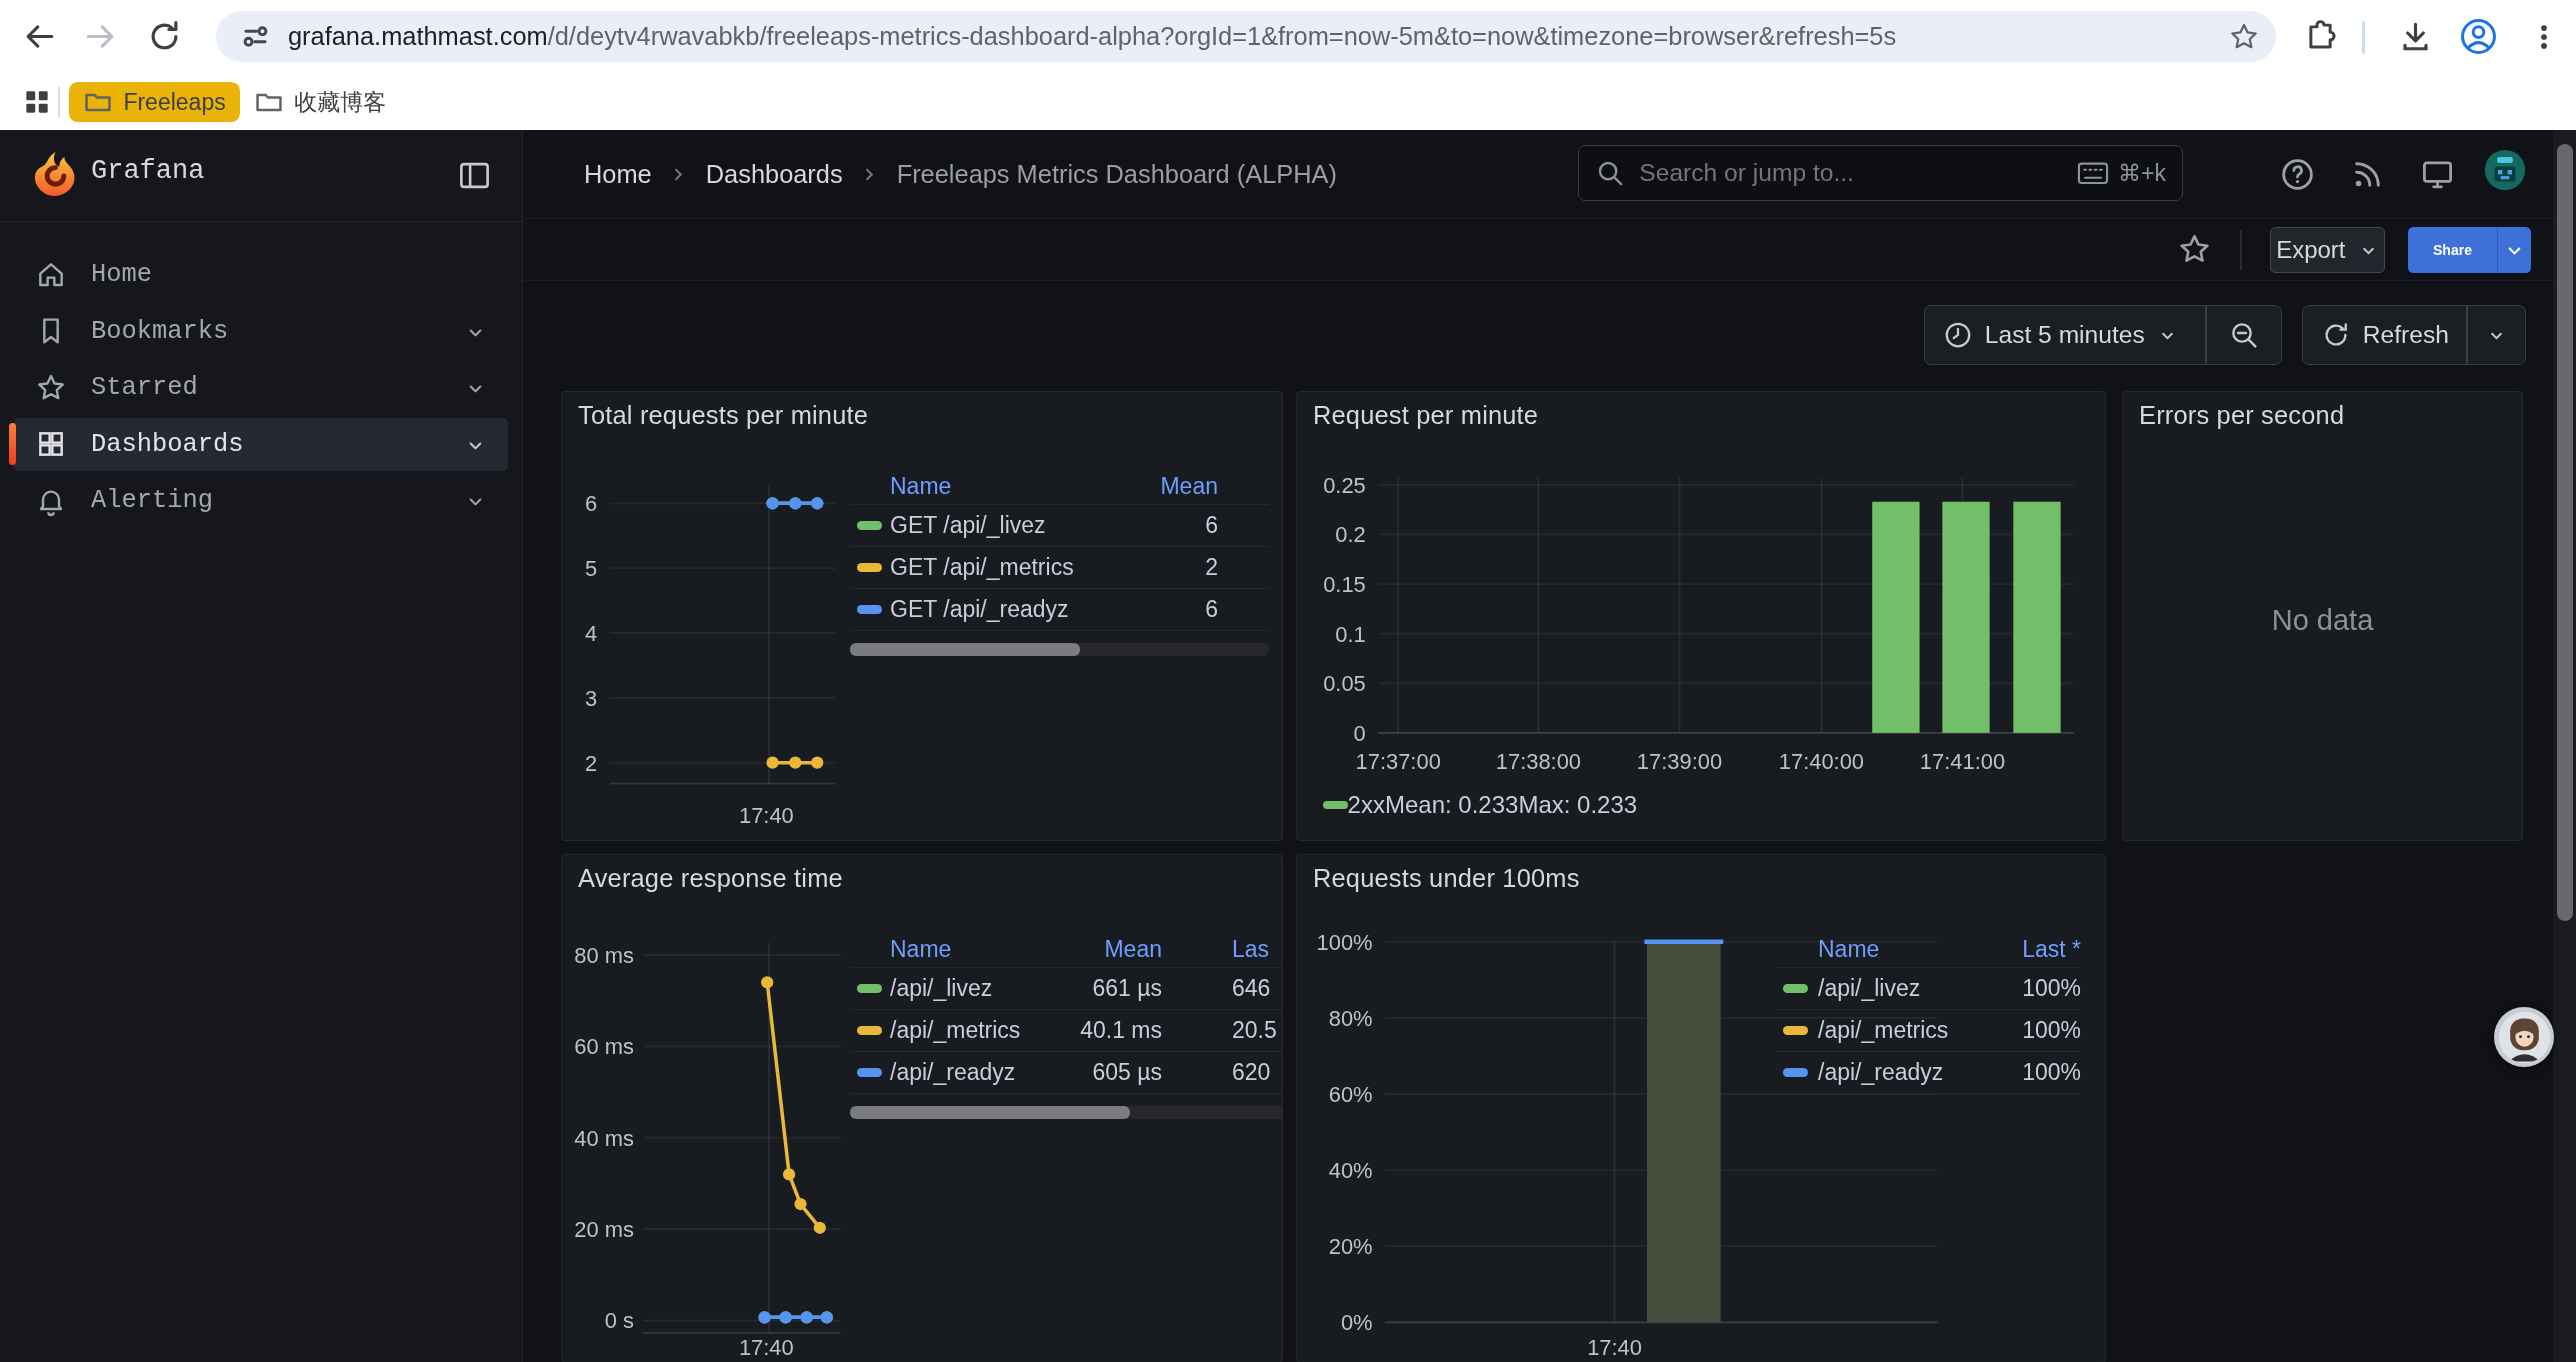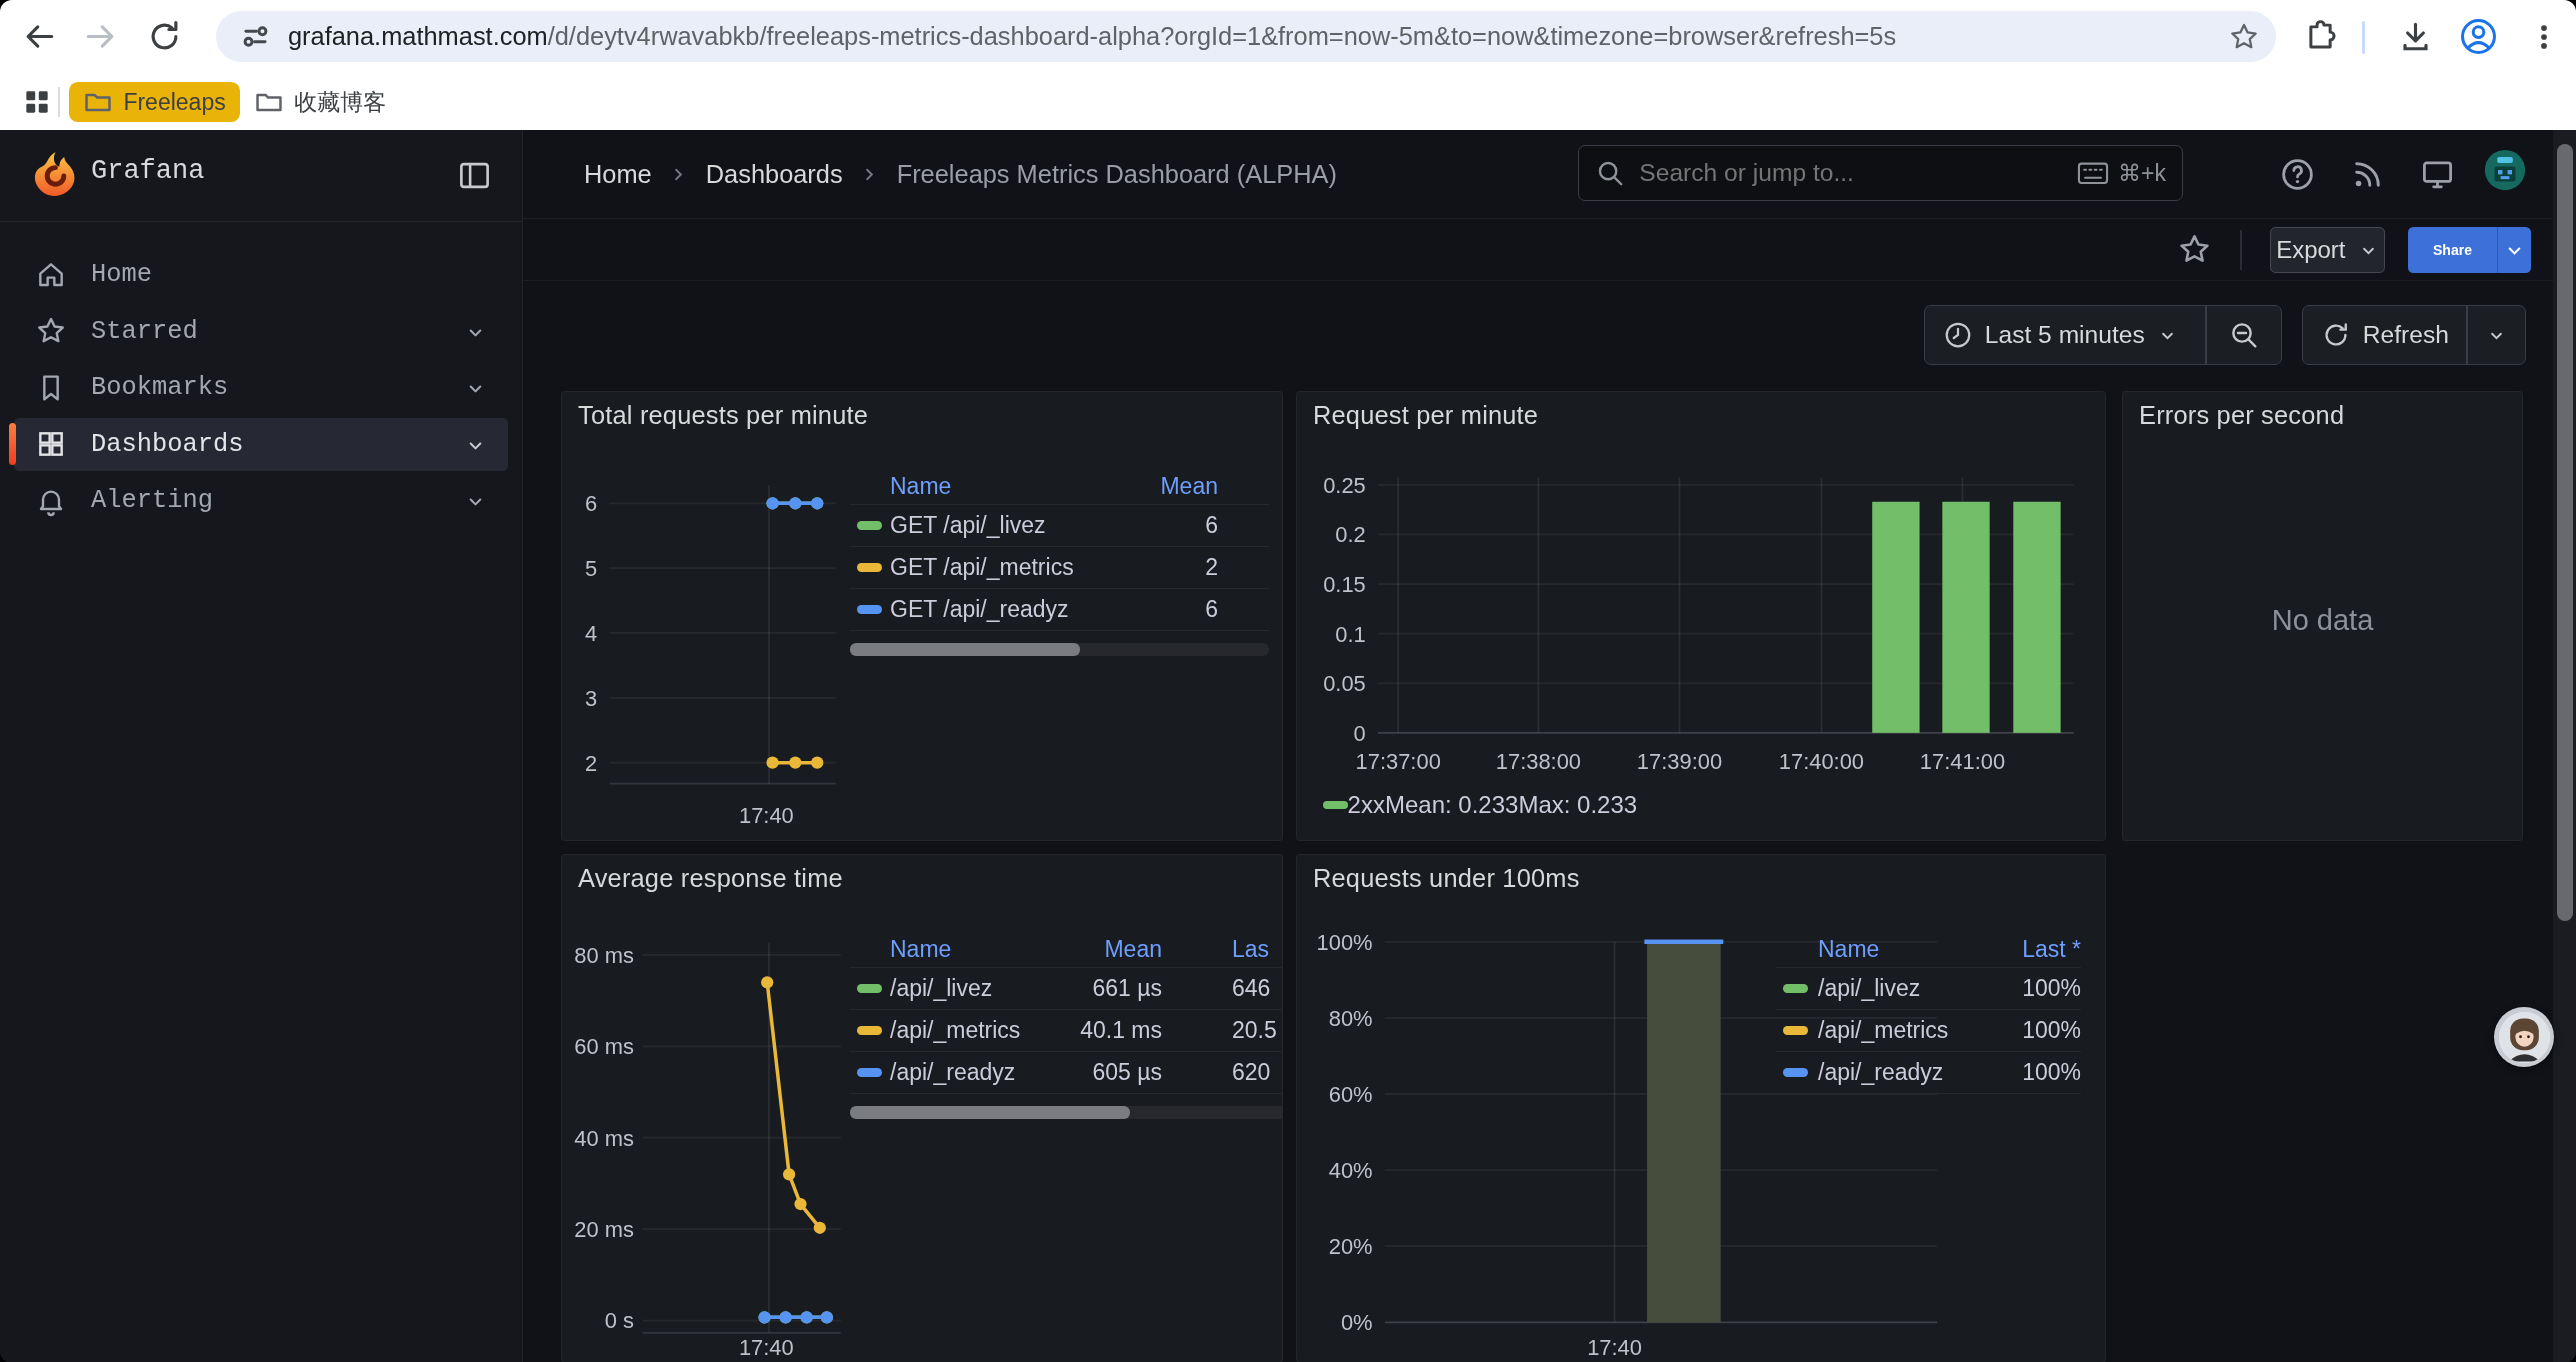--- a/index.html
+++ b/index.html
@@ -1,17 +1,17 @@
 <!DOCTYPE html>
 <html style="font-size:14px"><head>
 <meta charset="utf-8">
 <style>
   html,body{margin:0;padding:0;background:#000;}
   .screen{position:relative;width:2576px;height:1363px;background:#111217;overflow:hidden;
-          font-family:"Liberation Sans",sans-serif;border-radius:12px;-webkit-font-smoothing:antialiased;}
+          font-family:"Liberation Sans",sans-serif;-webkit-font-smoothing:antialiased;}
   svg{display:block}
   
   .chrome{position:absolute;top:0;left:0;right:0;height:130px;background:#ffffff;}
   .bttn{position:absolute;top:11.4px;width:51px;height:51px;border-radius:50%;display:flex;align-items:center;justify-content:center;}
   .url-pill{position:absolute;left:216px;top:11.4px;width:2060px;height:51px;background:#e9eef9;border-radius:25.4px;display:flex;align-items:center;}
   .url-text{font-size:25.4px;color:#202124;margin-left:16px;white-space:nowrap;overflow:hidden;}
   .url-text .path{color:#5f6368;}
   .pill-star{position:absolute;right:12.3px;top:6.1px;width:39px;height:39px;display:flex;align-items:center;justify-content:center;}
   .chrome-sep{position:absolute;top:21px;width:2.6px;height:33px;background:#c9dbf8;border-radius:1.8px;}
   .bookmarks{position:absolute;top:74px;left:0;right:0;height:56px;background:#ffffff;display:flex;align-items:center;}
@@ -206,37 +206,37 @@
           <span class="ni-icon">
             <svg width="32" height="32" viewBox="0 0 24 24">
                 <path d="M4 11 L12 4 l8 7 v8.5 h-5.5 v-5.5 h-5 v5.5 H4 z" fill="none" stroke="#a3a7ae" stroke-width="1.8" stroke-linejoin="round"></path>
               </svg>
           </span>
           <span>Home</span>
         </div>
         <div class="nav-item">
           <span class="ni-icon">
             <svg width="32" height="32" viewBox="0 0 24 24">
-                <path d="M12 3l2.7 5.6 6.1.8-4.5 4.2 1.2 6L12 16.7 6.5 19.6l1.2-6L3.2 9.4l6.1-.8z" fill="none" stroke="#a3a7ae" stroke-width="1.8" stroke-linejoin="round"></path>
-              </svg>
-          </span>
-          <span>Starred</span>
+                <path d="M7 3.5 h10 V20.5 l-5-4 -5 4 z" fill="none" stroke="#a3a7ae" stroke-width="1.8" stroke-linejoin="round"></path>
+              </svg>
+          </span>
+          <span>Bookmarks</span>
           <span class="nav-chev">
             <svg width="23" height="23" viewBox="0 0 24 24">
                 <path d="M7 10 l5 5 5-5" fill="none" stroke="#a3a7ae" stroke-width="2.2" stroke-linecap="round" stroke-linejoin="round"></path>
               </svg>
           </span>
         </div>
         <div class="nav-item">
           <span class="ni-icon">
             <svg width="32" height="32" viewBox="0 0 24 24">
-                <path d="M7 3.5 h10 V20.5 l-5-4 -5 4 z" fill="none" stroke="#a3a7ae" stroke-width="1.8" stroke-linejoin="round"></path>
-              </svg>
-          </span>
-          <span>Bookmarks</span>
+                <path d="M12 3l2.7 5.6 6.1.8-4.5 4.2 1.2 6L12 16.7 6.5 19.6l1.2-6L3.2 9.4l6.1-.8z" fill="none" stroke="#a3a7ae" stroke-width="1.8" stroke-linejoin="round"></path>
+              </svg>
+          </span>
+          <span>Starred</span>
           <span class="nav-chev">
             <svg width="23" height="23" viewBox="0 0 24 24">
                 <path d="M7 10 l5 5 5-5" fill="none" stroke="#a3a7ae" stroke-width="2.2" stroke-linecap="round" stroke-linejoin="round"></path>
               </svg>
           </span>
         </div>
         <div class="nav-item active">
           <span class="ni-icon">
             <svg width="32" height="32" viewBox="0 0 24 24">
                 <g fill="none" stroke="#e4e5e9" stroke-width="1.8">

